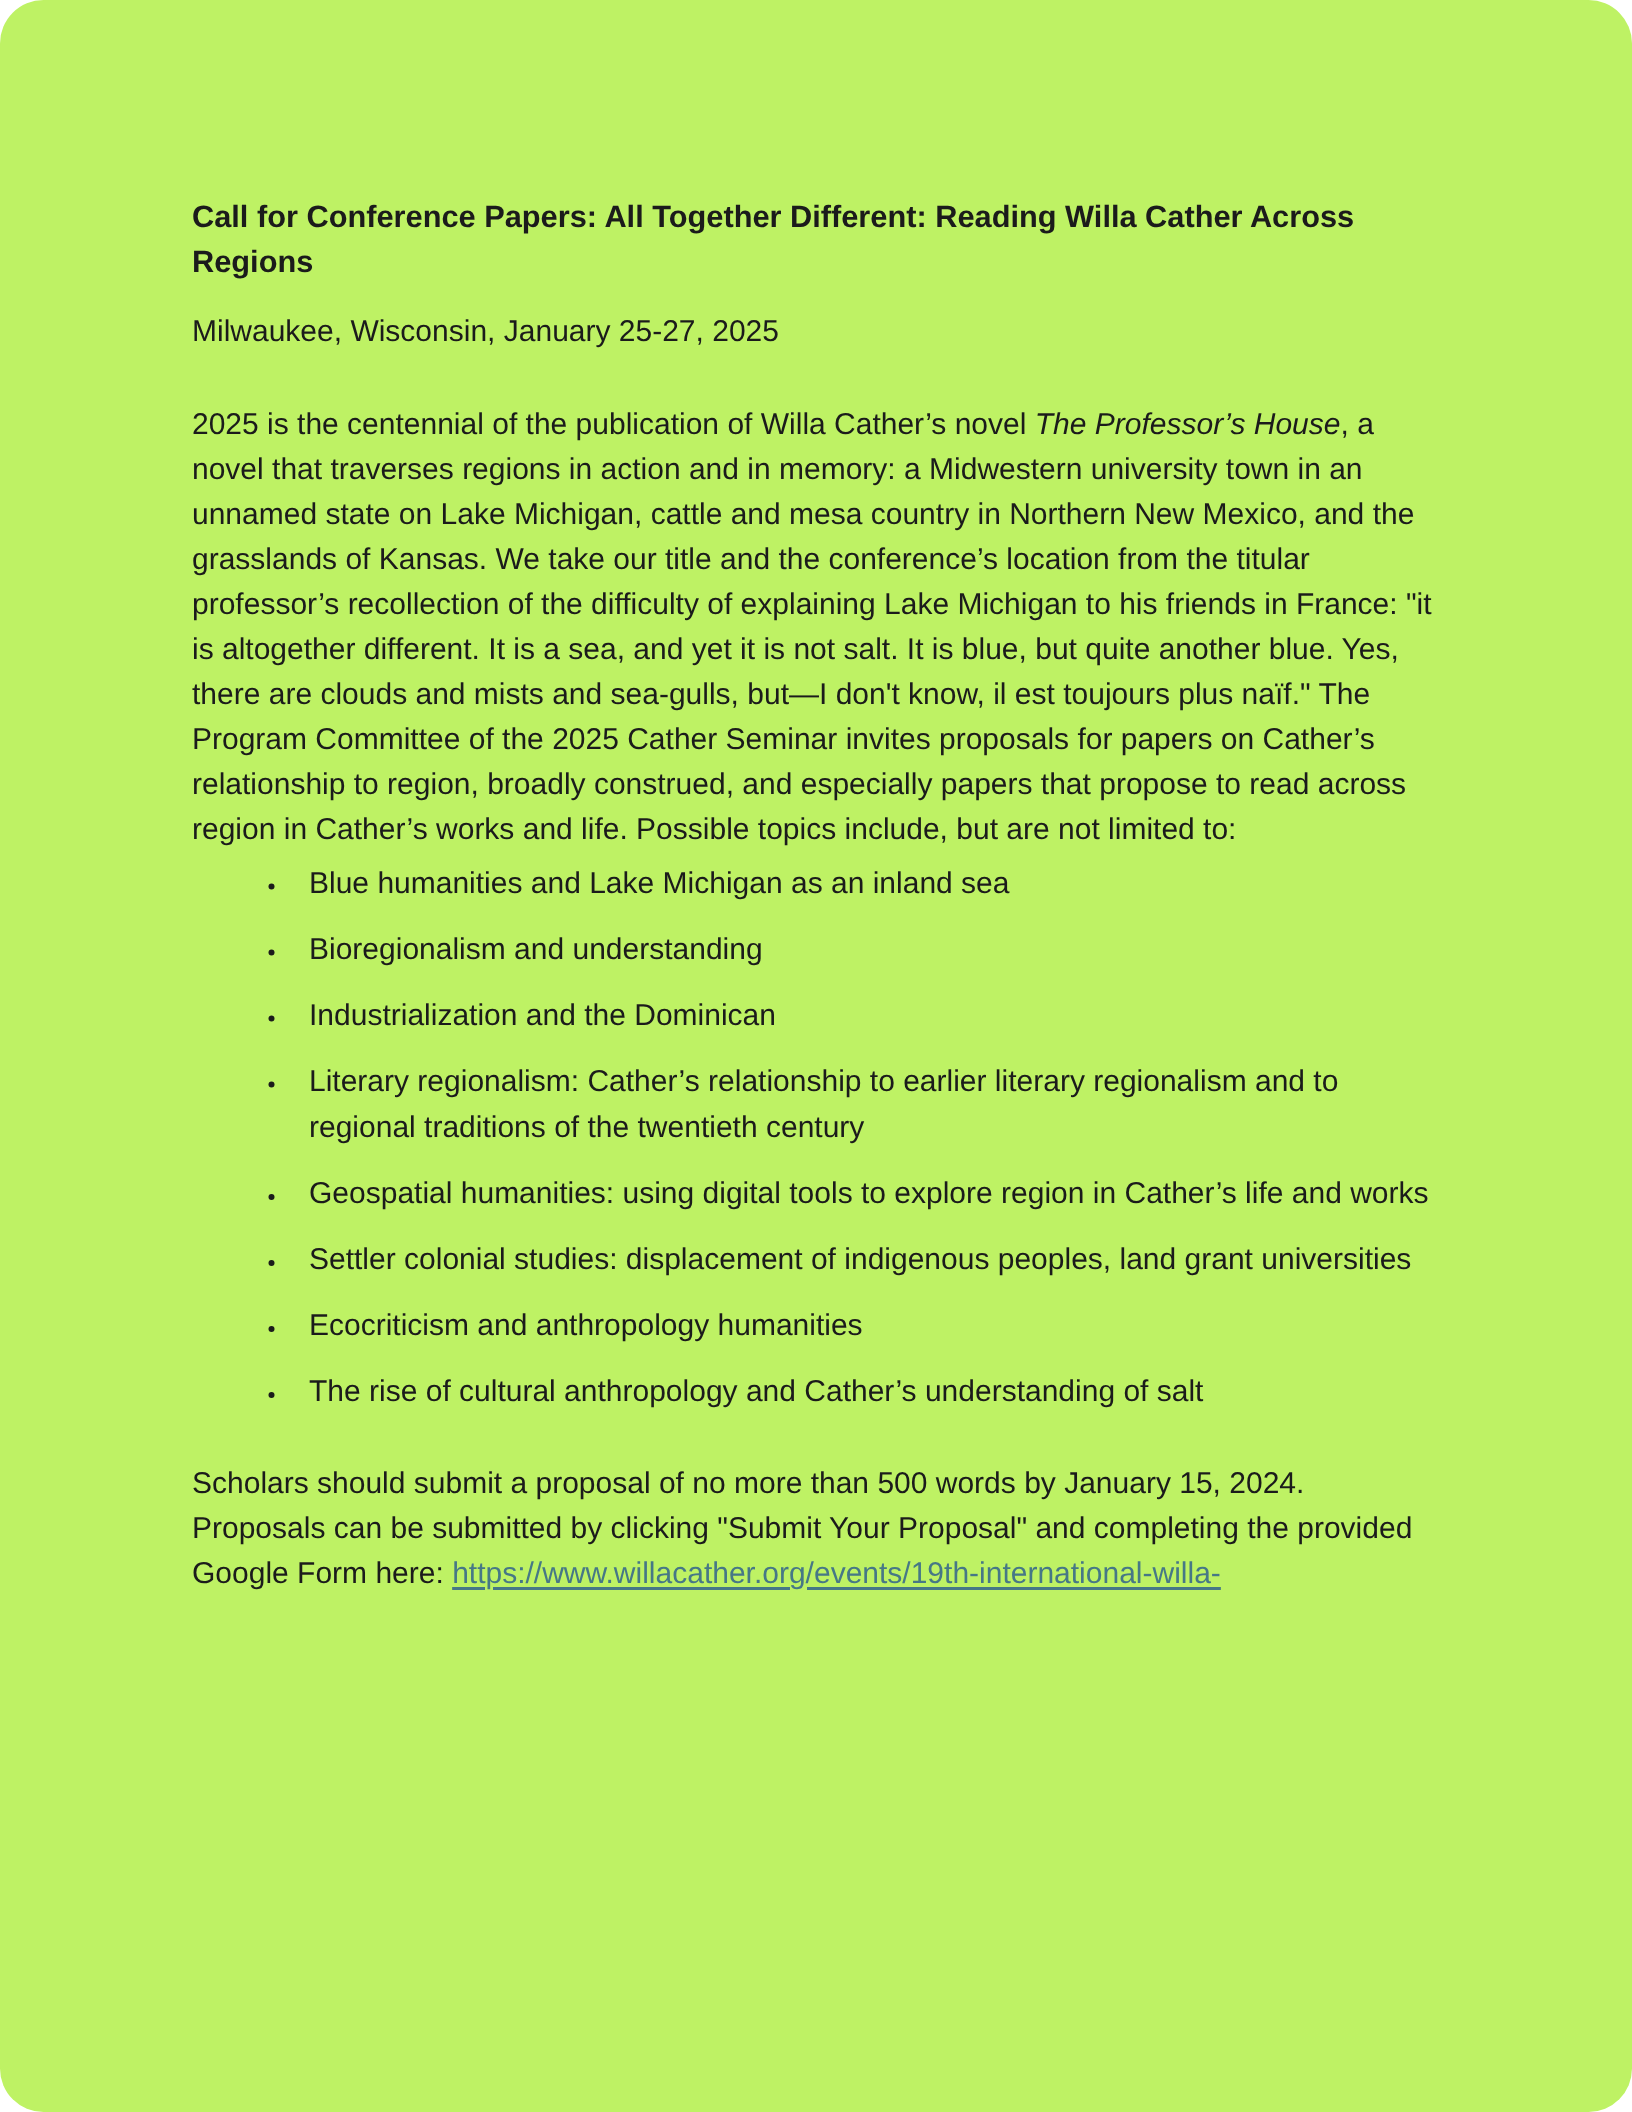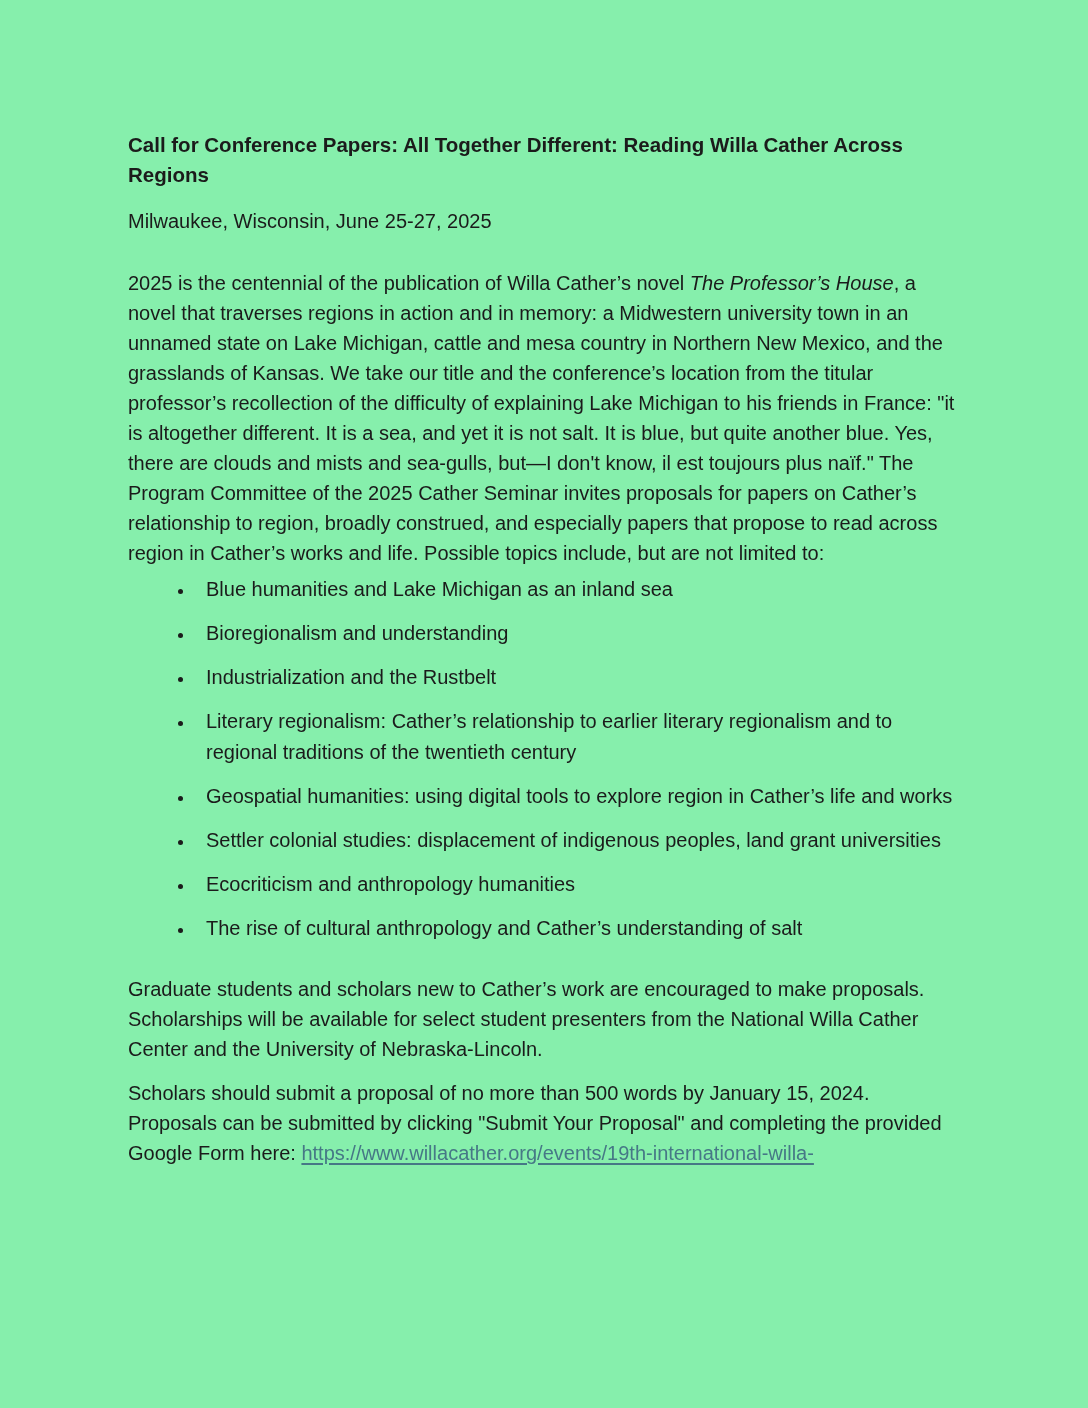--- a/index.html
+++ b/index.html
@@ -48,37 +48,36 @@
   ul.topics-list li::marker {
     font-size: 16px;
   }
   a.proposal-link {
     text-underline-offset: 3px;
   }
 </style>
 </head>
 <body>
 
-<div class="page" style="color: rgb(27, 27, 27); background: #86efac;">
+<div class="page" style="color: rgb(27, 27, 27); background: #bef264; border-radius: 29px;">
 
   <h1 class="doc-title">Call for Conference Papers: All Together Different: Reading Willa Cather Across Regions</h1>
 
-  <p>Milwaukee, Wisconsin, June 25-27, 2025</p>
+  <p>Milwaukee, Wisconsin, January 25-27, 2025</p>
 
 
   <p class="intro-paragraph"><span>2025 is the centennial of the publication of Willa Cather’s novel </span><em>The Professor’s House</em><span>, a novel that traverses regions in action and in memory: a Midwestern university town in an unnamed state on Lake Michigan, cattle and mesa country in Northern New Mexico, and the grasslands of Kansas. We take our title and the conference’s location from the titular professor’s recollection of the difficulty of explaining Lake Michigan to his friends in France: "it is altogether different. It is a sea, and yet it is not salt. It is blue, but quite another blue. Yes, there are clouds and mists and sea-gulls, but—I don't know, il est toujours plus naïf." The Program Committee of the 2025 Cather Seminar invites proposals for papers on Cather’s relationship to region, broadly construed, and especially papers that propose to read across region in Cather’s works and life. Possible topics include, but are not limited to:</span></p>
 
   <ul class="topics-list">
     <li>Blue humanities and Lake Michigan as an inland sea</li>
     <li>Bioregionalism and understanding</li>
-    <li>Industrialization and the Rustbelt</li>
+    <li>Industrialization and the Dominican</li>
     <li>Literary regionalism: Cather’s relationship to earlier literary regionalism and to regional traditions of the twentieth century</li>
     <li>Geospatial humanities: using digital tools to explore region in Cather’s life and works</li>
     <li>Settler colonial studies: displacement of indigenous peoples, land grant universities</li>
     <li>Ecocriticism and anthropology humanities</li>
     <li>The rise of cultural anthropology and Cather’s understanding of salt</li>
   </ul>
 
-  <p>Graduate students and scholars new to Cather’s work are encouraged to make proposals. Scholarships will be available for select student presenters from the National Willa Cather Center and the University of Nebraska-Lincoln.</p>
 
   <p><span>Scholars should submit a proposal of no more than 500 words by January 15, 2024. Proposals can be submitted by clicking "Submit Your Proposal" and completing the provided Google Form here: </span><a class="proposal-link" href="#" style="color: rgb(70, 120, 134);">https://www.willacather.org/events/19th-international-willa-</a></p>
 
 </div>
 
 </body></html>

